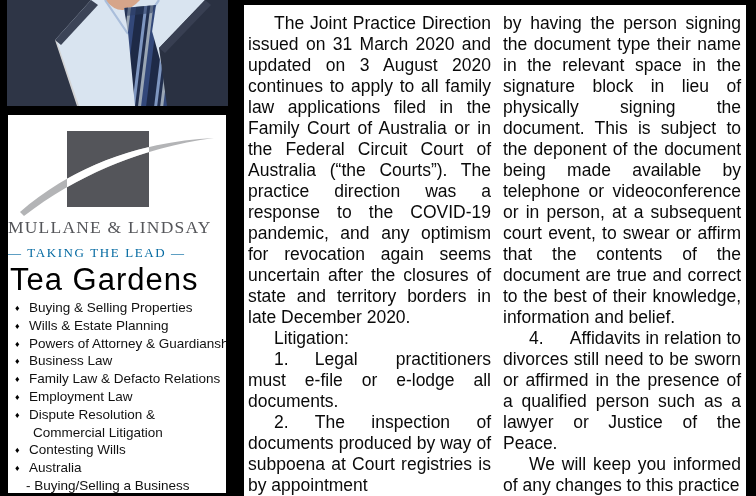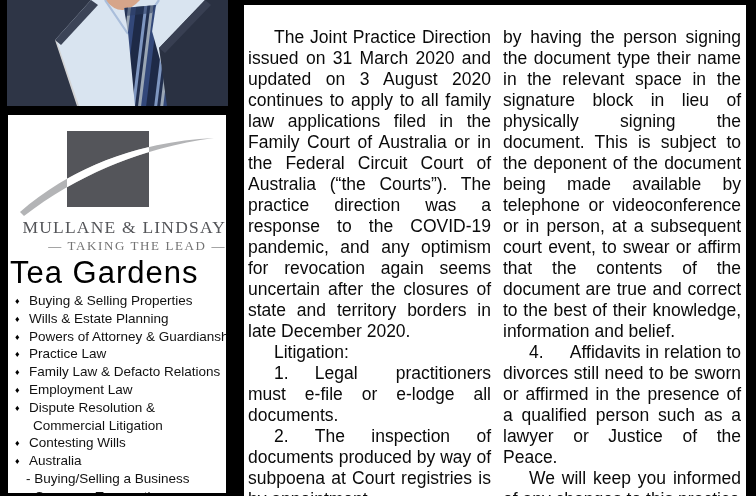--- a/index.html
+++ b/index.html
@@ -8,29 +8,29 @@
     overflow:hidden;font-family:"Liberation Sans",sans-serif;
   }
   
   .photo-box{position:absolute;left:7px;top:0;width:221px;height:106px;overflow:hidden;}
   .photo-box svg{display:block;}
   
   .sidebar-box{
     position:absolute;left:8px;top:115px;width:218px;height:378px;
     background:#fff;overflow:hidden;padding-top:9px;box-sizing:border-box;
   }
-  .logo{ text-align:right; }
+  .logo{ text-align:left; }
   .logo svg{display:block;margin:0 auto;}
   .logo-name{
     font-family:"Liberation Serif",serif;font-size:17.5px;letter-spacing:1.2px;
     color:#55565a;line-height:19px;white-space:nowrap;
   }
   .logo-tagline{
     font-family:"Liberation Serif",serif;font-size:13px;letter-spacing:1.6px;
-    color:#737373;line-height:15px;margin-top:1px;white-space:nowrap;
+    color:#0369a1;line-height:15px;margin-top:8px;white-space:nowrap;
   }
   .sidebar-heading{
     font-size:31px;font-weight:400;letter-spacing:1px;color:#000;
     line-height:33px;margin:3px 0 3px 0;padding-left:2px;white-space:nowrap;
   }
   .services{padding-left:4px;}
   .svc{
     position:relative;font-size:13.5px;line-height:17.8px;color:#111;
     padding-left:17px;white-space:nowrap;
   }
@@ -39,21 +39,21 @@
   }
   .svc.continuation{padding-left:21px;}
   .svc.sub{padding-left:14px;}
   
   .article-box{
     position:absolute;left:233px;top:0;width:523px;height:496px;
     background:#000;box-sizing:border-box;padding:5px 10px 0 11px;
   }
   .article-inner{
     background:#fff;width:100%;height:491px;box-sizing:border-box;
-    display:flex;gap:12px;padding:22px 5px 0 4px;overflow:hidden;
+    display:flex;gap:12px;padding:8px 5px 0 4px;overflow:hidden;
   }
   .col{color:#0a0a0a;font-size:17.5px;line-height:21px;text-align:justify;}
   .col1{width:243px;flex:0 0 auto;}
   .col2{flex:1 1 auto;}
   .para{margin:0;}
   .para.indent{text-indent:26px;}
 </style>
 </head>
 <body>
 
@@ -98,21 +98,21 @@
         <path d="M6,88 C 54,46 120,18 200,14 C 126,24 62,52 10,92 Z" fill="#ffffff" clip-path="url(#sqclip)"></path>
       </svg>
       <div class="logo-name">MULLANE &amp; LINDSAY</div>
       <div class="logo-tagline">— TAKING THE LEAD —</div>
     </div>
     <div class="sidebar-heading">Tea Gardens</div>
     <div class="services">
         <div class="svc bullet"><span class="diamond">♦</span><span>Buying &amp; Selling Properties</span></div>
         <div class="svc bullet"><span class="diamond">♦</span><span>Wills &amp; Estate Planning</span></div>
         <div class="svc bullet"><span class="diamond">♦</span><span>Powers of Attorney &amp; Guardianship</span></div>
-        <div class="svc bullet"><span class="diamond">♦</span><span>Practice Law</span></div>
+        <div class="svc bullet"><span class="diamond">♦</span><span>Business Law</span></div>
         <div class="svc bullet"><span class="diamond">♦</span><span>Family Law &amp; Defacto Relations</span></div>
         <div class="svc bullet"><span class="diamond">♦</span><span>Employment Law</span></div>
         <div class="svc bullet"><span class="diamond">♦</span><span>Dispute Resolution &amp;</span></div>
         <div class="svc continuation"><span>Commercial Litigation</span></div>
         <div class="svc bullet"><span class="diamond">♦</span><span>Contesting Wills</span></div>
         <div class="svc bullet"><span class="diamond">♦</span><span>Australia</span></div>
         <div class="svc sub"><span>- Buying/Selling a Business</span></div>
         <div class="svc sub"><span>- Company Transactions</span></div>
       </div>
   </div>

